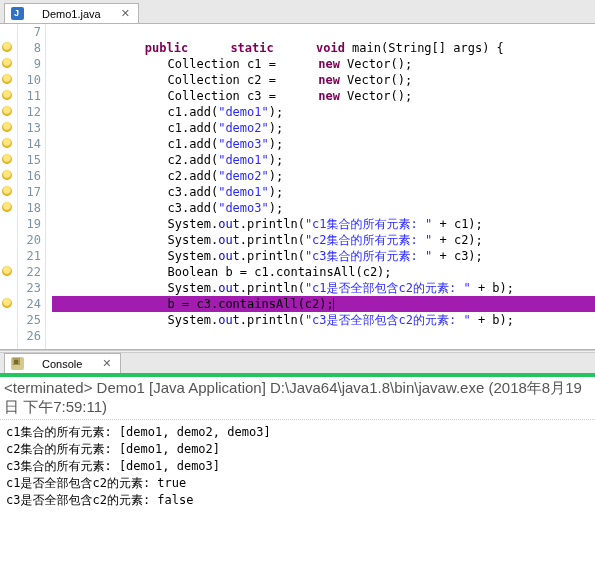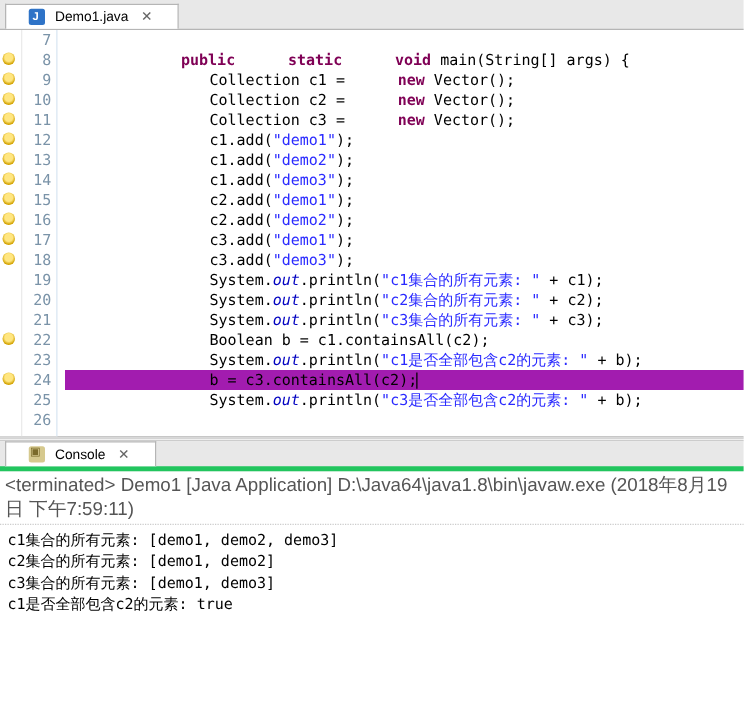--- a/index.html
+++ b/index.html
@@ -18,24 +18,24 @@
     border-bottom: 1px solid #b5b5b5;
     display: flex;
     align-items: flex-end;
     height: 24px;
     padding-left: 4px;
   }
   .tab {
     background: #fff;
     border: 1px solid #b5b5b5;
     border-bottom: none;
-    padding: 3px 18px;
+    padding: 3px 6px;
     display: flex;
     align-items: center;
-    gap: 8px;
+    gap: 18px;
     font-family: "Segoe UI", Tahoma, sans-serif;
     font-size: 11px;
     cursor: pointer;
   }
   .java-icon {
     display: inline-block; width: 13px; height: 13px;
     background: linear-gradient(#2e73c7,#2e73c7); border-radius: 2px;
     position: relative;
   }
   .java-icon::after { content: "J"; color:#fff; font: bold 9px/13px Arial; position:absolute; left:3px; }
@@ -66,21 +66,21 @@
   }
   .gutter div { height: 16px; line-height: 16px; }
   .code {
     flex: 1;
     padding-left: 6px;
     white-space: pre;
   }
   .code div { height: 16px; line-height: 16px; }
   .kw { color: #7f0055; font-weight: bold; padding-left: 35px; }
   .str { color: #2a2aff; }
-  .fld { color: #0000c0; font-style: italic; }
+  .fld { color: #0000c0; }
   .hl { background: #a21caf; display:block; }
   .cursor {
     display: inline-block; width:1px; height:13px; background:#000;
     vertical-align: middle; margin-left:-1px;
   }
   .console-sep {
     height: 3px; background: #f0f0f0; border-top:1px solid #ccc; border-bottom:1px solid #ccc;
   }
   .console-tabbar {
     background: #e8e8e8;
@@ -176,13 +176,14 @@
   </div>
 </div>
 
 <div class="console-header">&lt;terminated&gt; Demo1 [Java Application] D:\Java64\java1.8\bin\javaw.exe (2018年8月19日 下午7:59:11)</div>
 
 <div class="console-out" id="console-out">
     <div>c1集合的所有元素: [demo1, demo2, demo3]</div>
     <div>c2集合的所有元素: [demo1, demo2]</div>
     <div>c3集合的所有元素: [demo1, demo3]</div>
     <div>c1是否全部包含c2的元素: true</div>
+    <div>c3是否全部包含c2的元素: false</div>
   </div>
 
 </body></html>

